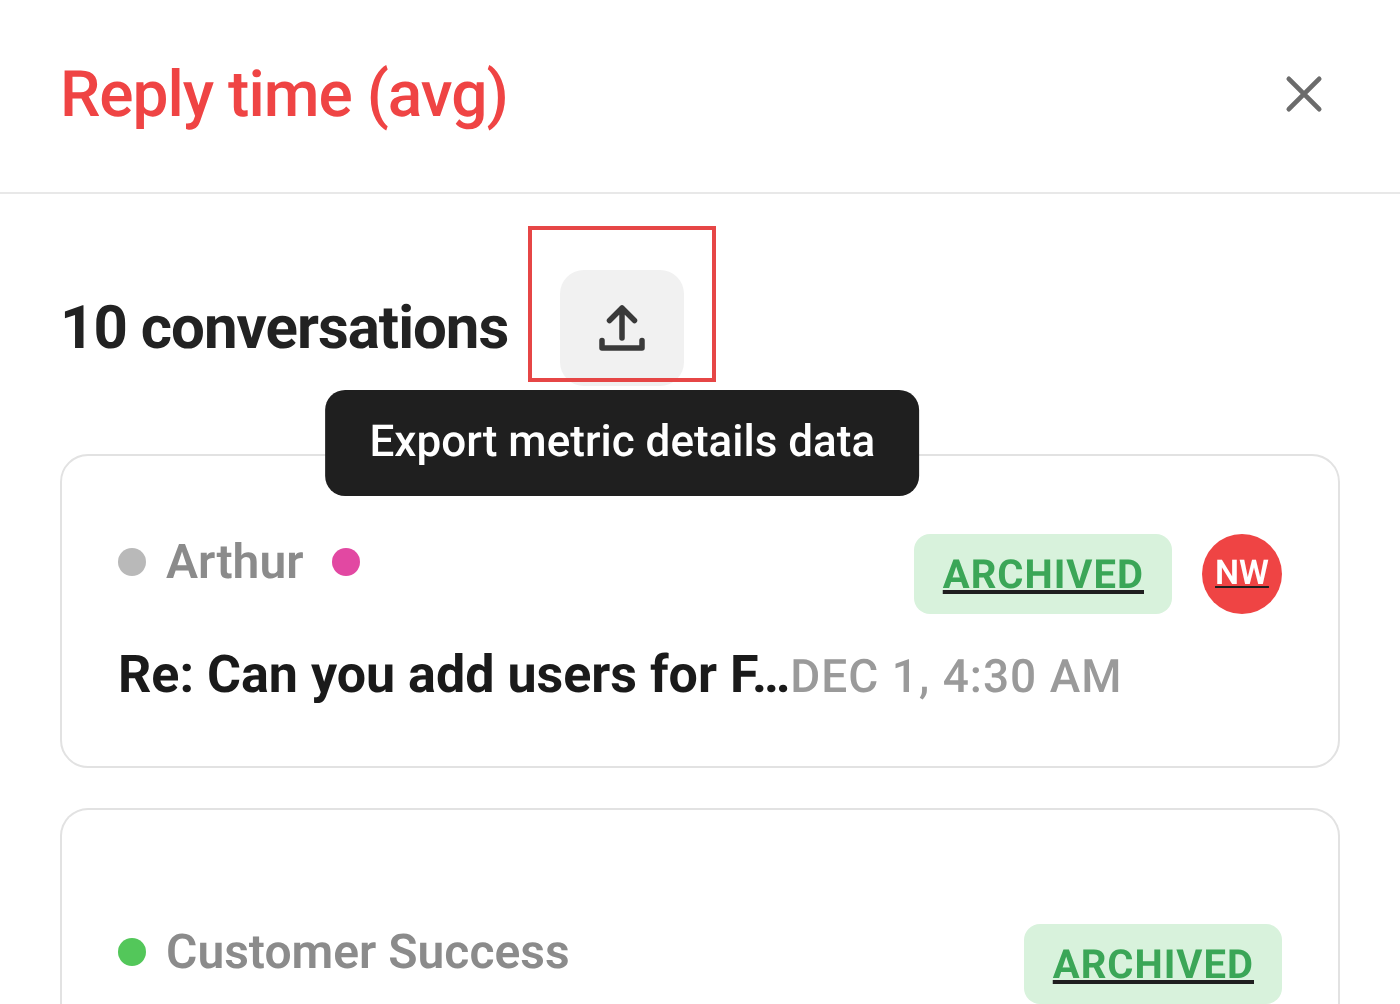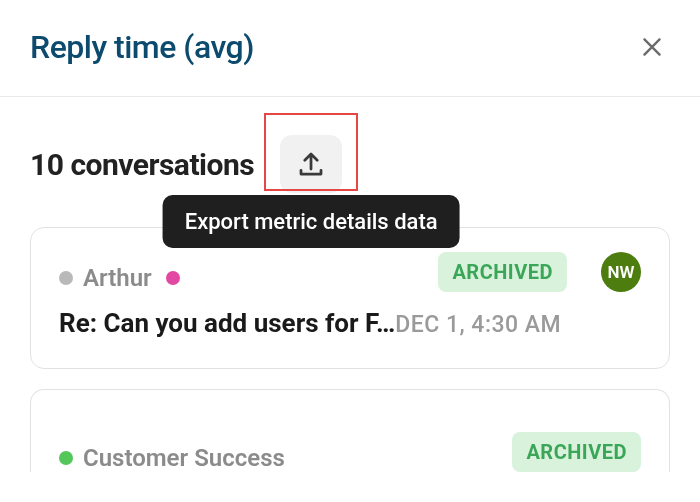--- a/index.html
+++ b/index.html
@@ -14,21 +14,21 @@
   .panel-header {
     display: flex;
     align-items: center;
     justify-content: space-between;
     padding: 28px 30px 30px 30px;
     border-bottom: 1px solid #e8e8e8;
   }
   .panel-title {
     font-size: 32px;
     font-weight: 500;
-    color: #0c4a6e;
+    color: #ef4444;
     letter-spacing: -0.5px;
   }
   .close-btn {
     width: 36px;
     height: 36px;
     display: flex;
     align-items: center;
     justify-content: center;
     color: #6b6b6b;
     cursor: pointer;
@@ -96,23 +96,24 @@
   }
   .card {
     border: 1px solid #e2e2e2;
     border-radius: 14px;
     padding: 24px 28px 30px 28px;
     margin-bottom: 20px;
     background: #fff;
   }
   .card-top {
     display: flex;
-    align-items: flex-end;
+    align-items: flex-start;
     justify-content: space-between;
     margin-bottom: 16px;
+    margin-top: 15px;
   }
   .tags {
     display: flex;
     align-items: center;
     gap: 14px;
   }
   .tag {
     display: flex;
     align-items: center;
     gap: 10px;
@@ -122,36 +123,37 @@
   }
   .dot {
     width: 14px;
     height: 14px;
     border-radius: 50%;
     flex-shrink: 0;
   }
   .right-group {
     display: flex;
     align-items: center;
-    gap: 34px;
+    gap: 15px;
+    text-decoration: underline;
   }
   .badge {
     background: #d8f2dc;
     color: #3ba657;
     font-size: 20px;
     font-weight: 700;
     letter-spacing: 0.5px;
     padding: 8px 14px;
     border-radius: 8px;
   }
   .avatar {
     width: 40px;
     height: 40px;
     border-radius: 50%;
-    background: #4d7c0f;
+    background: #ef4444;
     color: #fff;
     font-size: 17px;
     font-weight: 600;
     display: flex;
     align-items: center;
     justify-content: center;
   }
   .card-body {
     display: flex;
     align-items: baseline;

